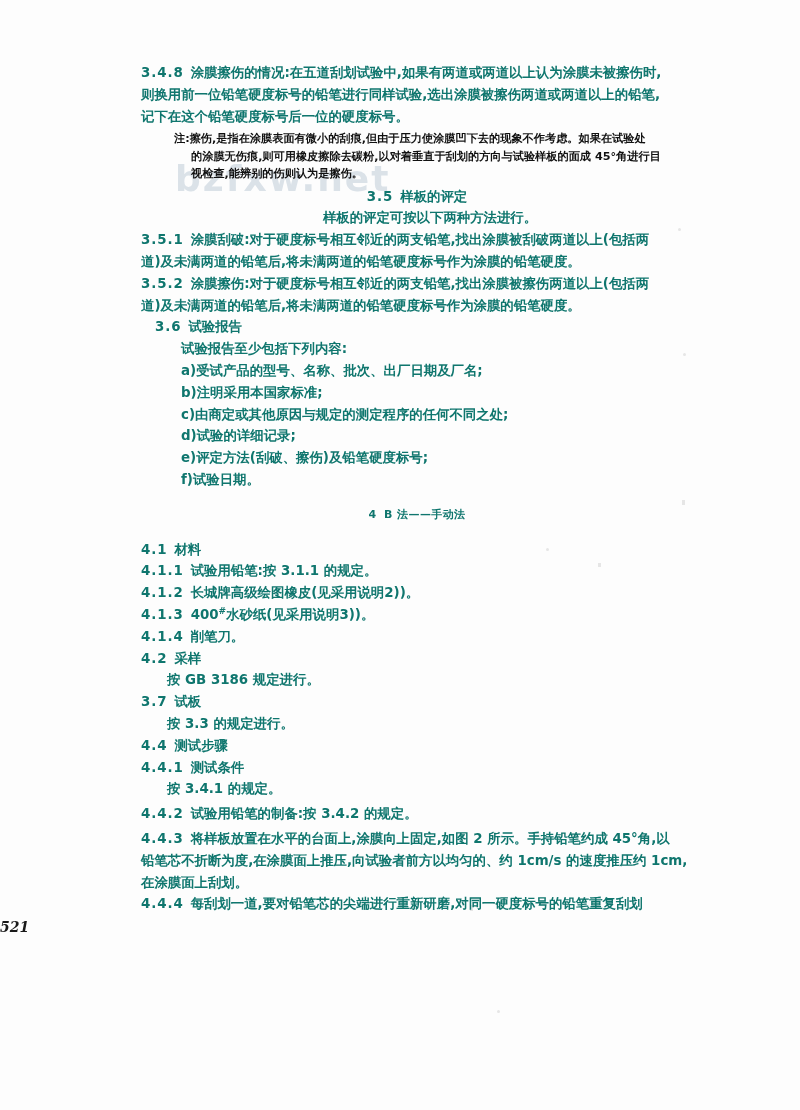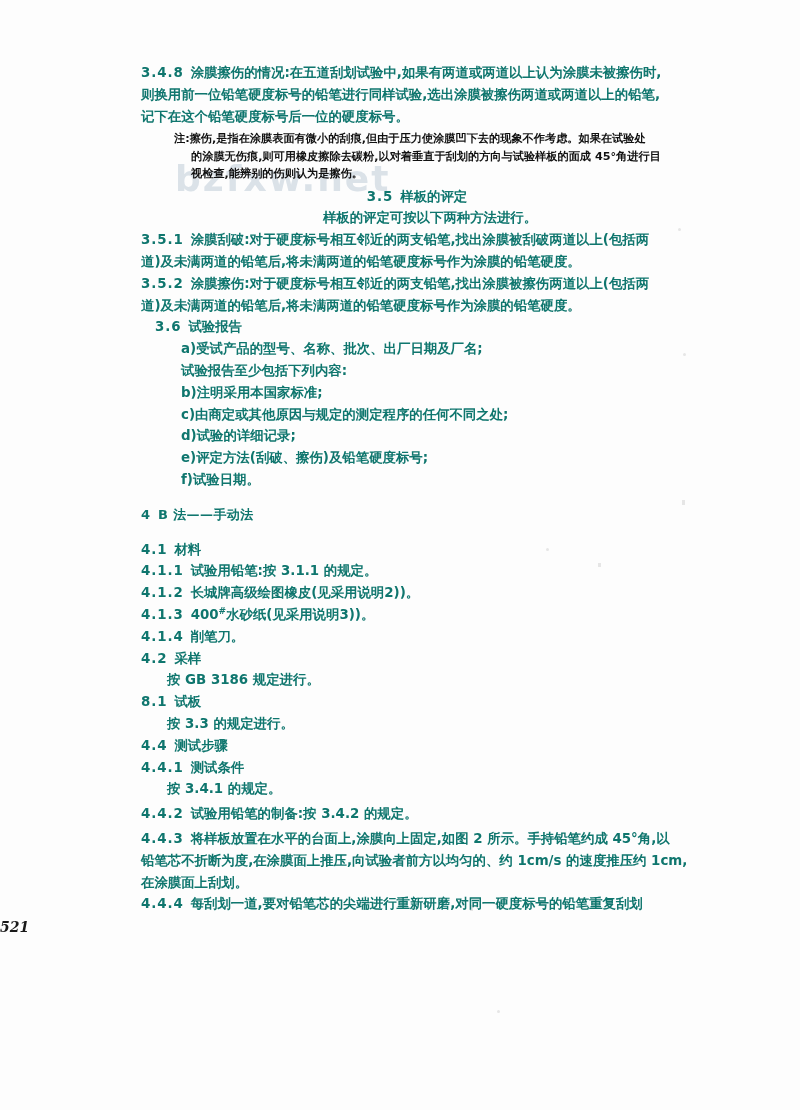--- a/index.html
+++ b/index.html
@@ -91,22 +91,23 @@
   }
   .note-ln.cont { padding-left: 50px; }
 
   
   .head-ln {
     font-size: 13.4px;
     line-height: 21.8px;
     font-weight: 700;
   }
   .sec-major {
-    font-size: 13px;
+    font-size: 11px;
     letter-spacing: 0.4px;
+    text-align: center;
   }
   .gap-md { height: 13px; }
 
   sup.hash {
     font-size: 9px;
     vertical-align: super;
     line-height: 0;
   }
 
   
@@ -169,22 +170,22 @@
       <div class="ln body-ln hang-1">道)及未满两道的铅笔后,将未满两道的铅笔硬度标号作为涂膜的铅笔硬度。</div>
     </div>
 
     <div>
       <div class="ln body-ln hang-1"><span class="clause">3.5.2</span><span>涂膜擦伤:对于硬度标号相互邻近的两支铅笔,找出涂膜被擦伤两道以上(包括两</span></div>
       <div class="ln body-ln hang-1">道)及未满两道的铅笔后,将未满两道的铅笔硬度标号作为涂膜的铅笔硬度。</div>
     </div>
 
     <div>
       <div class="ln head-ln ind-1" style="padding-left:14px;"><span class="clause">3.6</span><span>试验报告</span></div>
+      <div class="ln body-ln ind-2">试验报告至少包括下列内容:</div>
       <div class="ln body-ln ind-2">a)受试产品的型号、名称、批次、出厂日期及厂名;</div>
-      <div class="ln body-ln ind-2">试验报告至少包括下列内容:</div>
       <div class="ln body-ln ind-2">b)注明采用本国家标准;</div>
       <div class="ln body-ln ind-2">c)由商定或其他原因与规定的测定程序的任何不同之处;</div>
       <div class="ln body-ln ind-2">d)试验的详细记录;</div>
       <div class="ln body-ln ind-2">e)评定方法(刮破、擦伤)及铅笔硬度标号;</div>
       <div class="ln body-ln ind-2">f)试验日期。</div>
     </div>
 
     <div class="gap-md"></div>
 
     <div class="ln head-ln sec-major hang-1"><span class="clause">4</span><span>B 法——手动法</span></div>
@@ -200,21 +201,21 @@
     <div class="ln body-ln hang-1"><span class="clause">4.1.3</span><span>400</span><sup class="hash">#</sup><span>水砂纸(见采用说明3))。</span></div>
 
     <div class="ln body-ln hang-1"><span class="clause">4.1.4</span><span>削笔刀。</span></div>
 
     <div>
       <div class="ln head-ln hang-1"><span class="clause">4.2</span><span>采样</span></div>
       <div class="ln body-ln ind-1">按 GB 3186 规定进行。</div>
     </div>
 
     <div>
-      <div class="ln head-ln hang-1"><span class="clause">8.1</span><span>试板</span></div>
+      <div class="ln head-ln hang-1"><span class="clause">3.7</span><span>试板</span></div>
       <div class="ln body-ln ind-1">按 3.3 的规定进行。</div>
     </div>
 
     <div class="ln head-ln hang-1"><span class="clause">4.4</span><span>测试步骤</span></div>
 
     <div>
       <div class="ln head-ln hang-1"><span class="clause">4.4.1</span><span>测试条件</span></div>
       <div class="ln body-ln ind-1">按 3.4.1 的规定。</div>
     </div>
 

